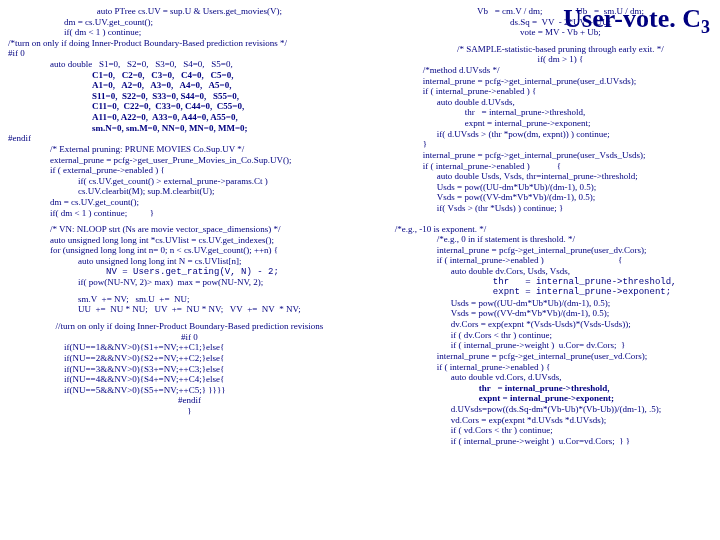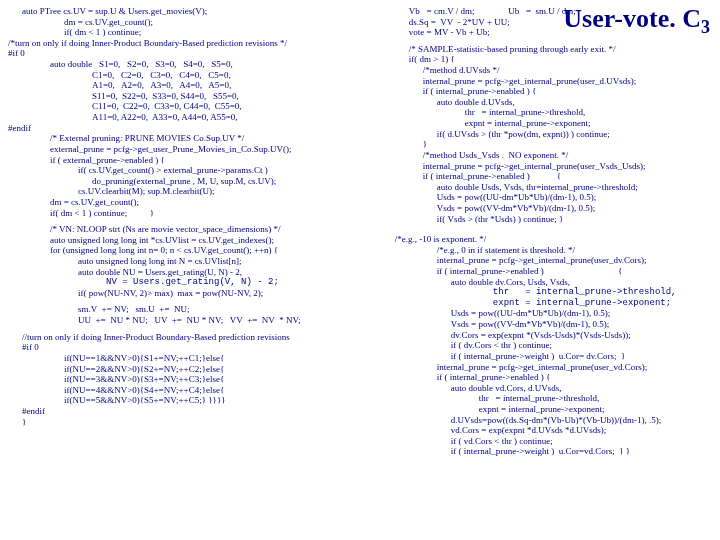--- a/index.html
+++ b/index.html
@@ -27,26 +27,26 @@
     display: flex;
     flex-direction: row;
     gap: 14px;
     font-size: 9px;
     line-height: 1.18;
   }
   .col { display: flex; flex-direction: column; }
   .col.left  { width: 352px; }
   .col.right { width: 320px; margin-left: 24px; }
   .line { white-space: pre; }
-  .i1 { padding-left: 14px; }
+  .i1 { padding-left: 14px; text-align: center; }
   .i2 { padding-left: 28px; }
   .i3 { padding-left: 42px; }
   .i4 { padding-left: 56px; }
   .i5 { padding-left: 70px; }
-  .i6 { padding-left: 84px; }
+  .i6 { padding-left: 84px; font-weight: bold; }
   .i7 { padding-left: 98px; font-family: Liberation Mono, monospace; }
   .gap { height: 6px; }
   .gap2 { height: 10px; }
 </style>
 </head>
 <body>
 
 <div class="title">
   <span>User-vote. C</span><span class="sub">3</span>
 </div>
@@ -57,35 +57,34 @@
       <div class="line i4">dm = cs.UV.get_count();</div>
       <div class="line i4">if( dm &lt; 1 ) continue;</div>
       <div class="line i0">/*turn on only if doing Inner-Product Boundary-Based prediction revisions */</div>
       <div class="line i0">#if 0</div>
       <div class="line i3">auto double   S1=0,   S2=0,   S3=0,   S4=0,   S5=0,</div>
       <div class="line i6">C1=0,   C2=0,   C3=0,   C4=0,   C5=0,</div>
       <div class="line i6">A1=0,   A2=0,   A3=0,   A4=0,   A5=0,</div>
       <div class="line i6">S11=0,  S22=0,  S33=0, S44=0,   S55=0,</div>
       <div class="line i6">C11=0,  C22=0,  C33=0, C44=0,  C55=0,</div>
       <div class="line i6">A11=0, A22=0,  A33=0, A44=0, A55=0,</div>
+      <div class="line i6">sm.N=0, sm.M=0, NN=0, MN=0, MM=0;</div>
       <div class="line i0">#endif</div>
       <div class="line i3">/* External pruning: PRUNE MOVIES Co.Sup.UV */</div>
       <div class="line i3">external_prune = pcfg-&gt;get_user_Prune_Movies_in_Co.Sup.UV();</div>
       <div class="line i3">if ( external_prune-&gt;enabled ) {</div>
       <div class="line i5">if( cs.UV.get_count() &gt; external_prune-&gt;params.Ct )</div>
-      <div class="line i6">do_pruning(external_prune , M, U, sup.M, cs.UV);</div>
       <div class="line i5">cs.UV.clearbit(M); sup.M.clearbit(U);</div>
       <div class="line i3">dm = cs.UV.get_count();</div>
       <div class="line i3">if( dm &lt; 1 ) continue;          }</div>
       <div class="gap"></div>
       <div class="line i3">/* VN: NLOOP strt (Ns are movie vector_space_dimensions) */</div>
       <div class="line i3">auto unsigned long long int *cs.UVlist = cs.UV.get_indexes();</div>
       <div class="line i3">for (unsigned long long int n= 0; n &lt; cs.UV.get_count(); ++n) {</div>
       <div class="line i5">auto unsigned long long int N = cs.UVlist[n];</div>
-      <div class="line i5">auto double NU = Users.get_rating(U, N) - 2,</div>
       <div class="line i7">NV = Users.get_rating(V, N) - 2;</div>
       <div class="line i5">if( pow(NU-NV, 2)&gt; max)  max = pow(NU-NV, 2);</div>
       <div class="gap"></div>
       <div class="line i5">sm.V  += NV;   sm.U  +=  NU;</div>
       <div class="line i5">UU  +=  NU * NU;   UV  +=  NU * NV;   VV  +=  NV  * NV;</div>
       <div class="gap"></div>
       <div class="line i1">//turn on only if doing Inner-Product Boundary-Based prediction revisions</div>
       <div class="line i1">#if 0</div>
       <div class="line i4">if(NU==1&amp;&amp;NV&gt;0){S1+=NV;++C1;}else{</div>
       <div class="line i4">if(NU==2&amp;&amp;NV&gt;0){S2+=NV;++C2;}else{</div>
@@ -103,21 +102,20 @@
       <div class="line i1">/* SAMPLE-statistic-based pruning through early exit. */</div>
       <div class="line i1">if( dm &gt; 1) {</div>
       <div class="line i2">/*method d.UVsds */</div>
       <div class="line i2">internal_prune = pcfg-&gt;get_internal_prune(user_d.UVsds);</div>
       <div class="line i2">if ( internal_prune-&gt;enabled ) {</div>
       <div class="line i3">auto double d.UVsds,</div>
       <div class="line i5">thr   = internal_prune-&gt;threshold,</div>
       <div class="line i5">expnt = internal_prune-&gt;exponent;</div>
       <div class="line i3">if( d.UVsds &gt; (thr *pow(dm, expnt)) ) continue;</div>
       <div class="line i2">}</div>
-      <div class="line i2">/*method Usds_Vsds .  NO exponent. */</div>
       <div class="line i2">internal_prune = pcfg-&gt;get_internal_prune(user_Vsds_Usds);</div>
       <div class="line i2">if ( internal_prune-&gt;enabled )            {</div>
       <div class="line i3">auto double Usds, Vsds, thr=internal_prune-&gt;threshold;</div>
       <div class="line i3">Usds = pow((UU-dm*Ub*Ub)/(dm-1), 0.5);</div>
       <div class="line i3">Vsds = pow((VV-dm*Vb*Vb)/(dm-1), 0.5);</div>
       <div class="line i3">if( Vsds &gt; (thr *Usds) ) continue; }</div>
       <div class="gap2"></div>
       <div class="line i0">/*e.g., -10 is exponent. */</div>
       <div class="line i3">/*e.g., 0 in if statement is threshold. */</div>
       <div class="line i3">internal_prune = pcfg-&gt;get_internal_prune(user_dv.Cors);</div>

